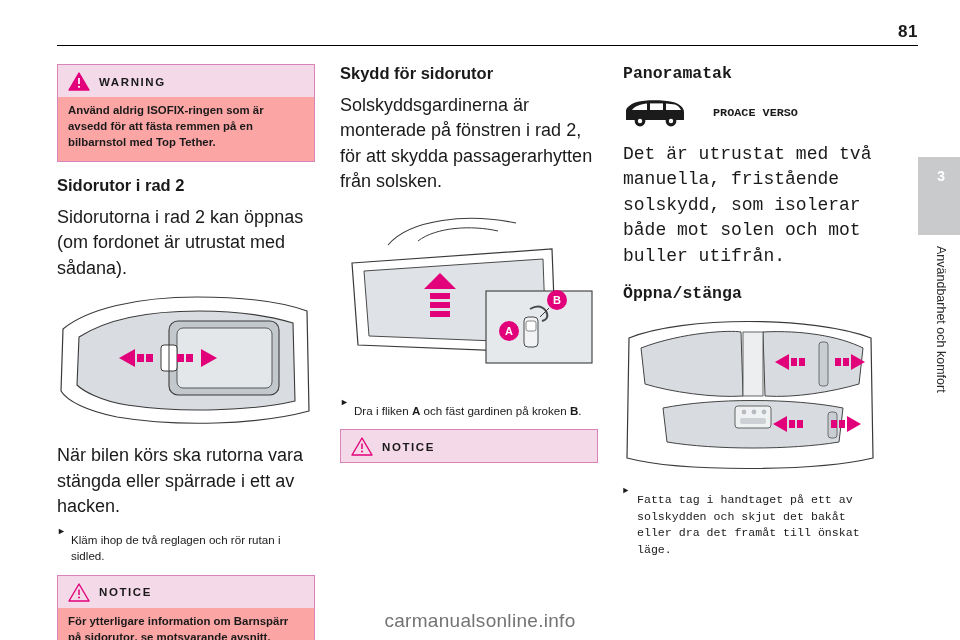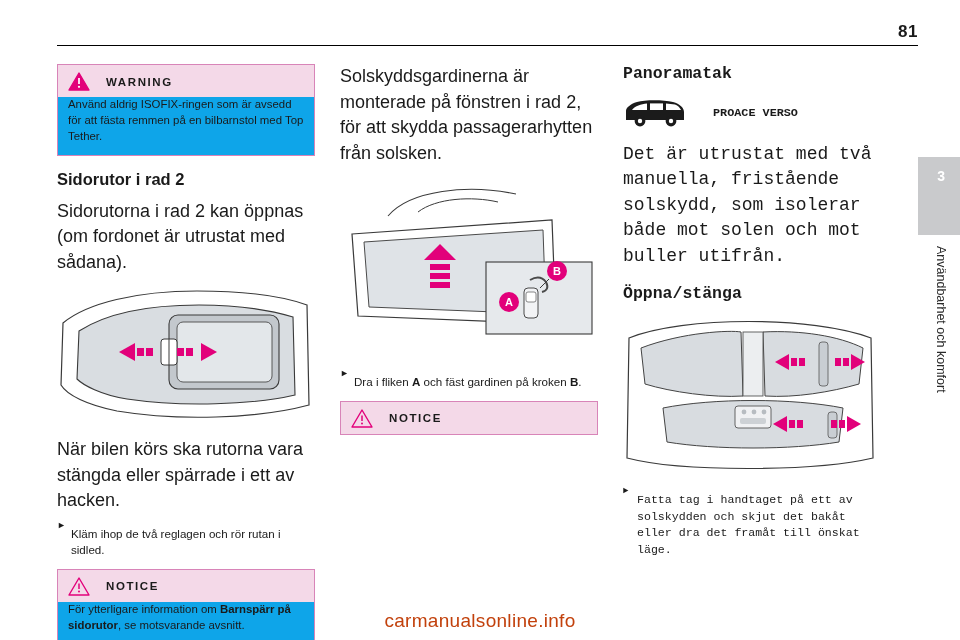--- a/index.html
+++ b/index.html
@@ -75,30 +75,31 @@
   
   .box {
     border: 1px solid #d884b8;
     margin-bottom: 14px;
   }
   .box-head {
     background: #f4d9e8;
     padding: 7px 16px 6px 10px;
     display: flex;
     align-items: center;
-    gap: 16px;
+    gap: 9px;
   }
   .box-head .label {
     font-size: 11.5px;
     font-weight: bold;
     letter-spacing: 1.6px;
   }
   .box-body {
-    padding: 0 10px 10px 10px;
-    background: #0ea5e9;
+    padding: 6px 10px 10px 10px;
+    background: #fca5a5;
+    font-weight: bold;
   }
   .box-body p { margin: 0; font-size: 11.4px; line-height: 1.4; }
   .tri-warn { flex: 0 0 auto; }
 
   
   .arrow-item {
     display: flex;
     font-size: 11.6px;
     line-height: 1.42;
     margin-bottom: 10px;
@@ -112,21 +113,21 @@
 
   
   .fig { margin: 4px 0 12px 0; position: relative; }
   .fig svg { display: block; }
 
   .watermark {
     position: absolute;
     left: 0; right: 0; bottom: 8px;
     text-align: center;
     font-size: 19px;
-    color: #c2410c;
+    color: #737373;
     letter-spacing: 0.3px;
     font-family: "Liberation Sans", sans-serif;
   }
 </style>
 </head>
 <body>
 
 <div class="page-number">81</div>
 <div class="top-rule"></div>
 
@@ -195,20 +196,21 @@
       </svg>
       <span class="label">NOTICE</span>
     </div>
     <div class="box-body">
       <p><span>För ytterligare information om </span><b>Barnspärr på sidorutor</b><span>, se motsvarande avsnitt.</span></p>
     </div>
   </div>
 </div>
 
 <div class="col col2">
+  <h2>Skydd för sidorutor</h2>
   <p>Solskyddsgardinerna är monterade på fönstren i rad 2, för att skydda passagerarhytten från solsken.</p>
 
   <div class="fig">
     <svg width="258" height="178" viewBox="0 0 258 178">
 
       <path d="M48 40 C70 14 128 8 176 18" fill="none" stroke="#3a3a3a" stroke-width="1.1"></path>
       <path d="M78 36 C96 22 132 20 158 26" fill="none" stroke="#3a3a3a" stroke-width="1"></path>
 
       <path d="M12 58 L212 44 L216 148 L18 140 Z" fill="#ffffff" stroke="#3a3a3a" stroke-width="1.2"></path>
       <path d="M24 66 L203 54 L206 138 L29 131 Z" fill="#dfe3e7" stroke="#4a4a4a" stroke-width="1"></path>

